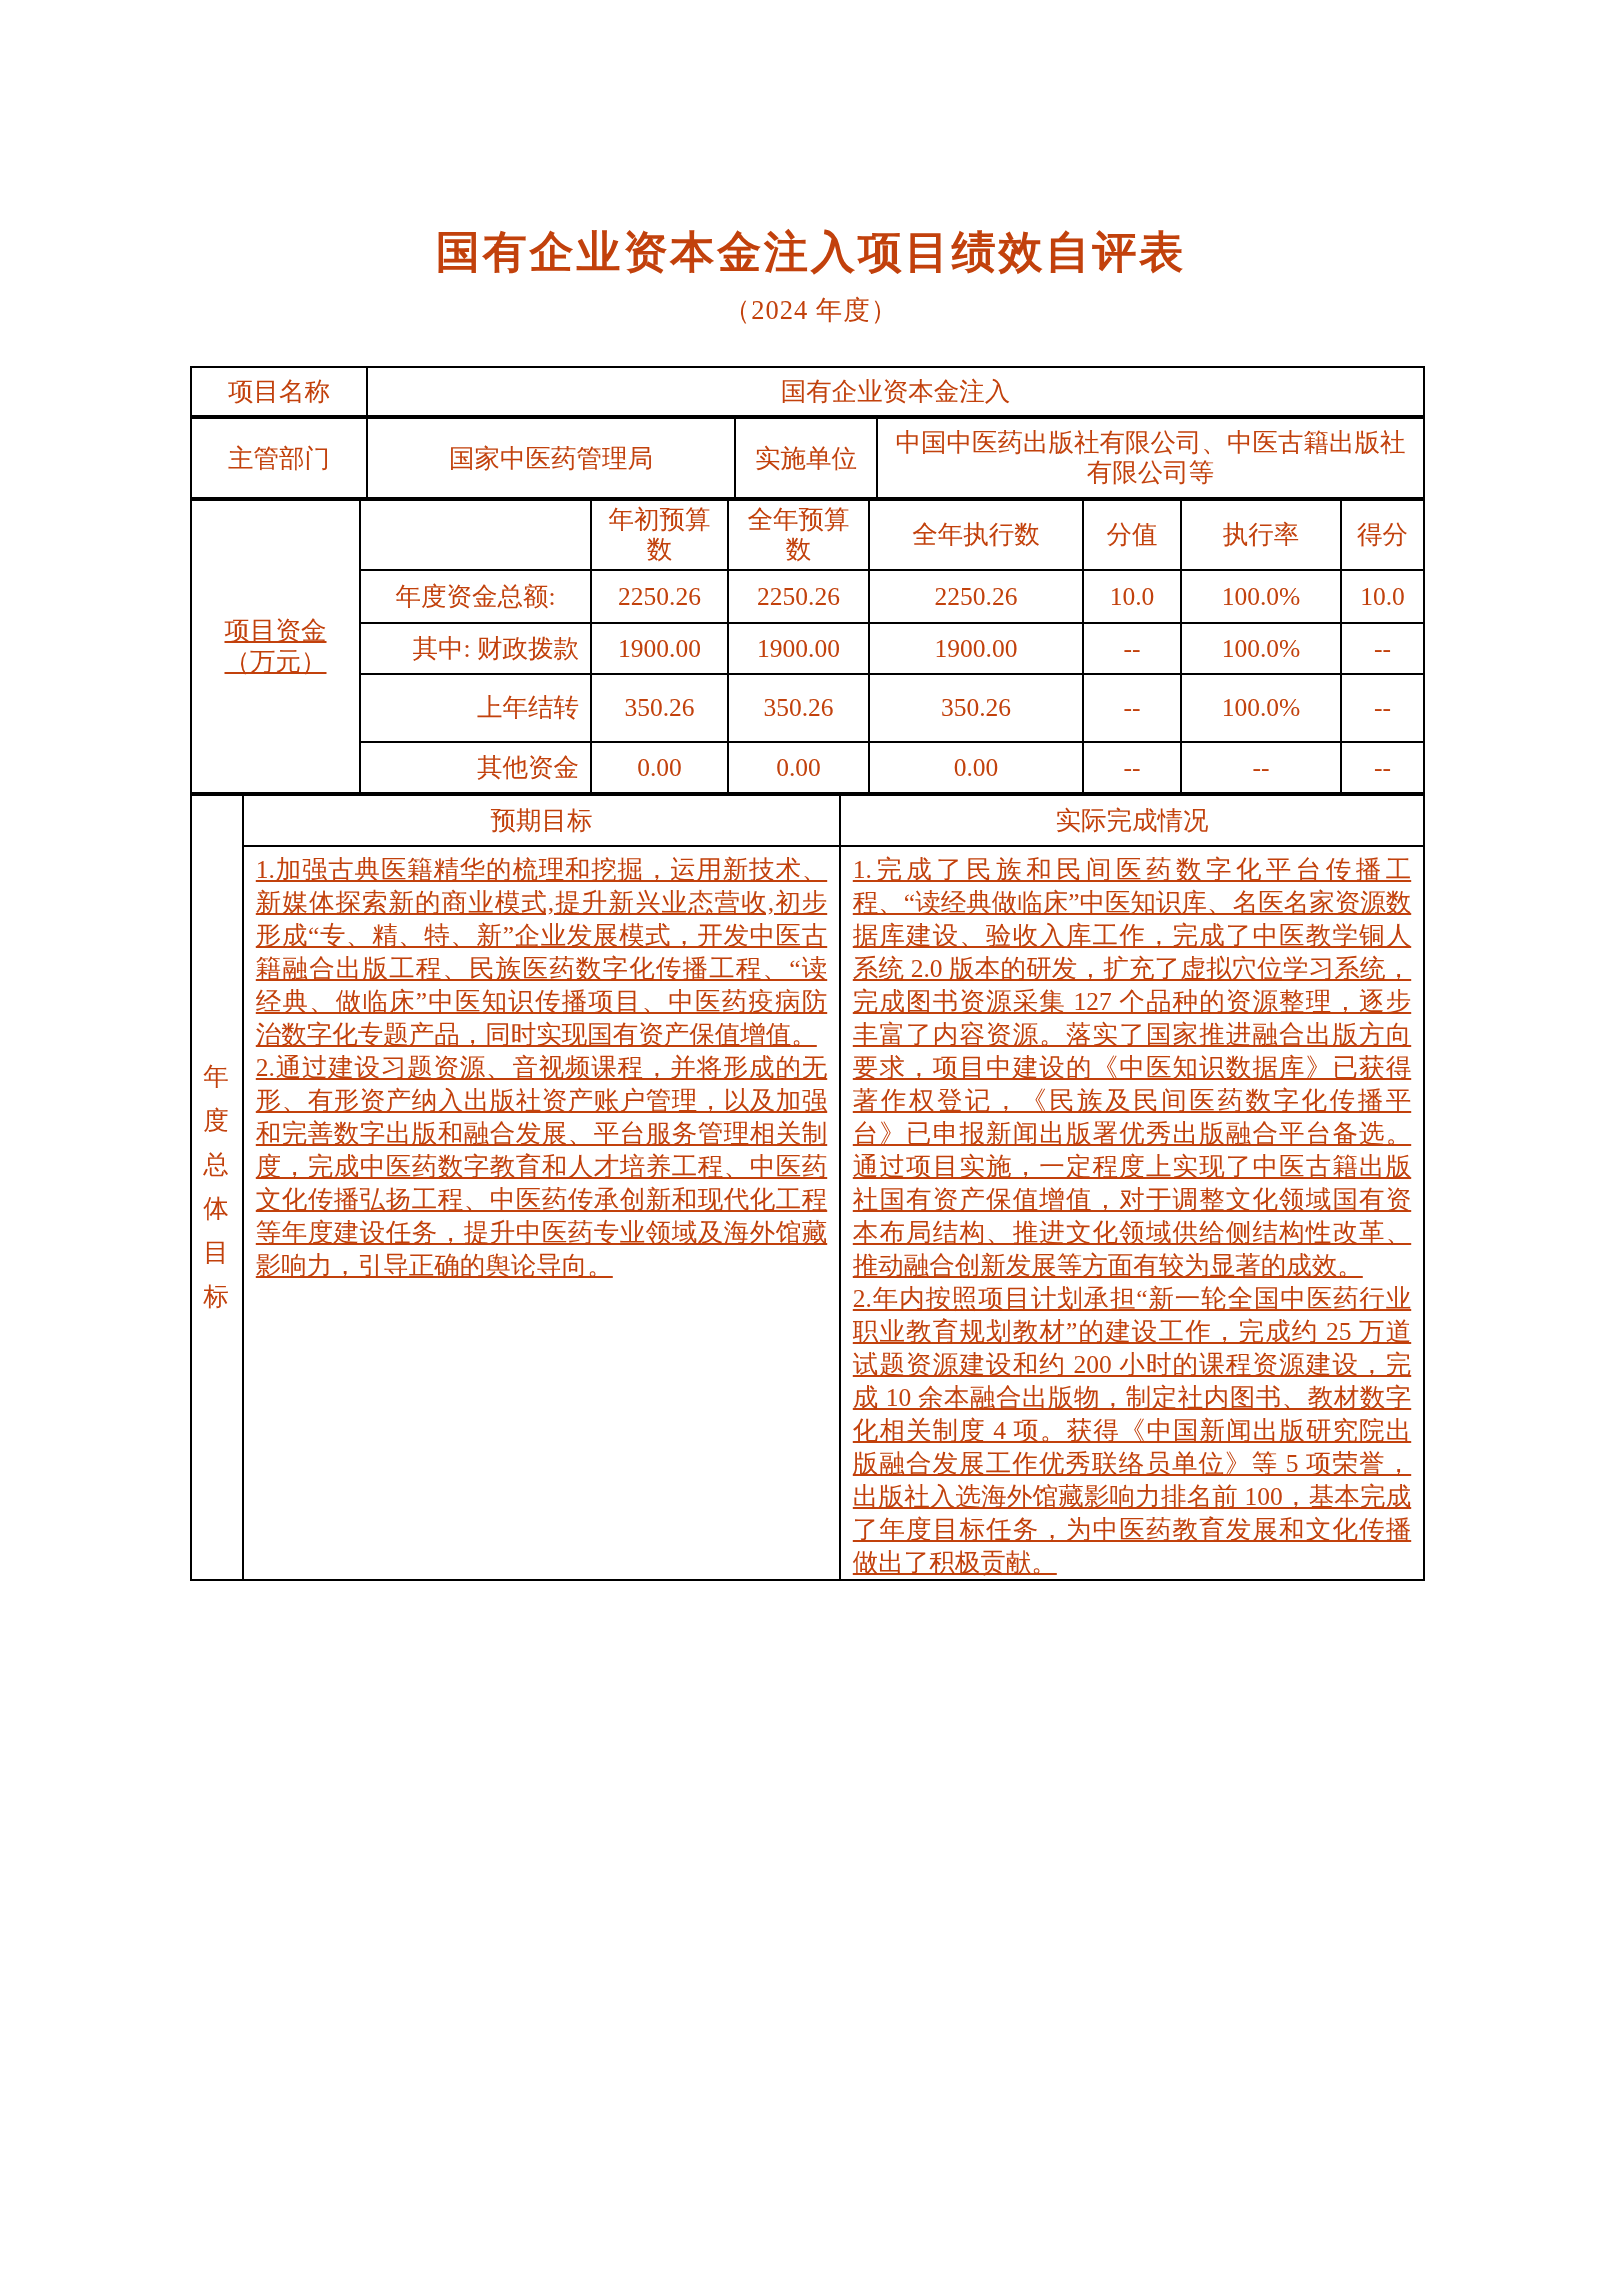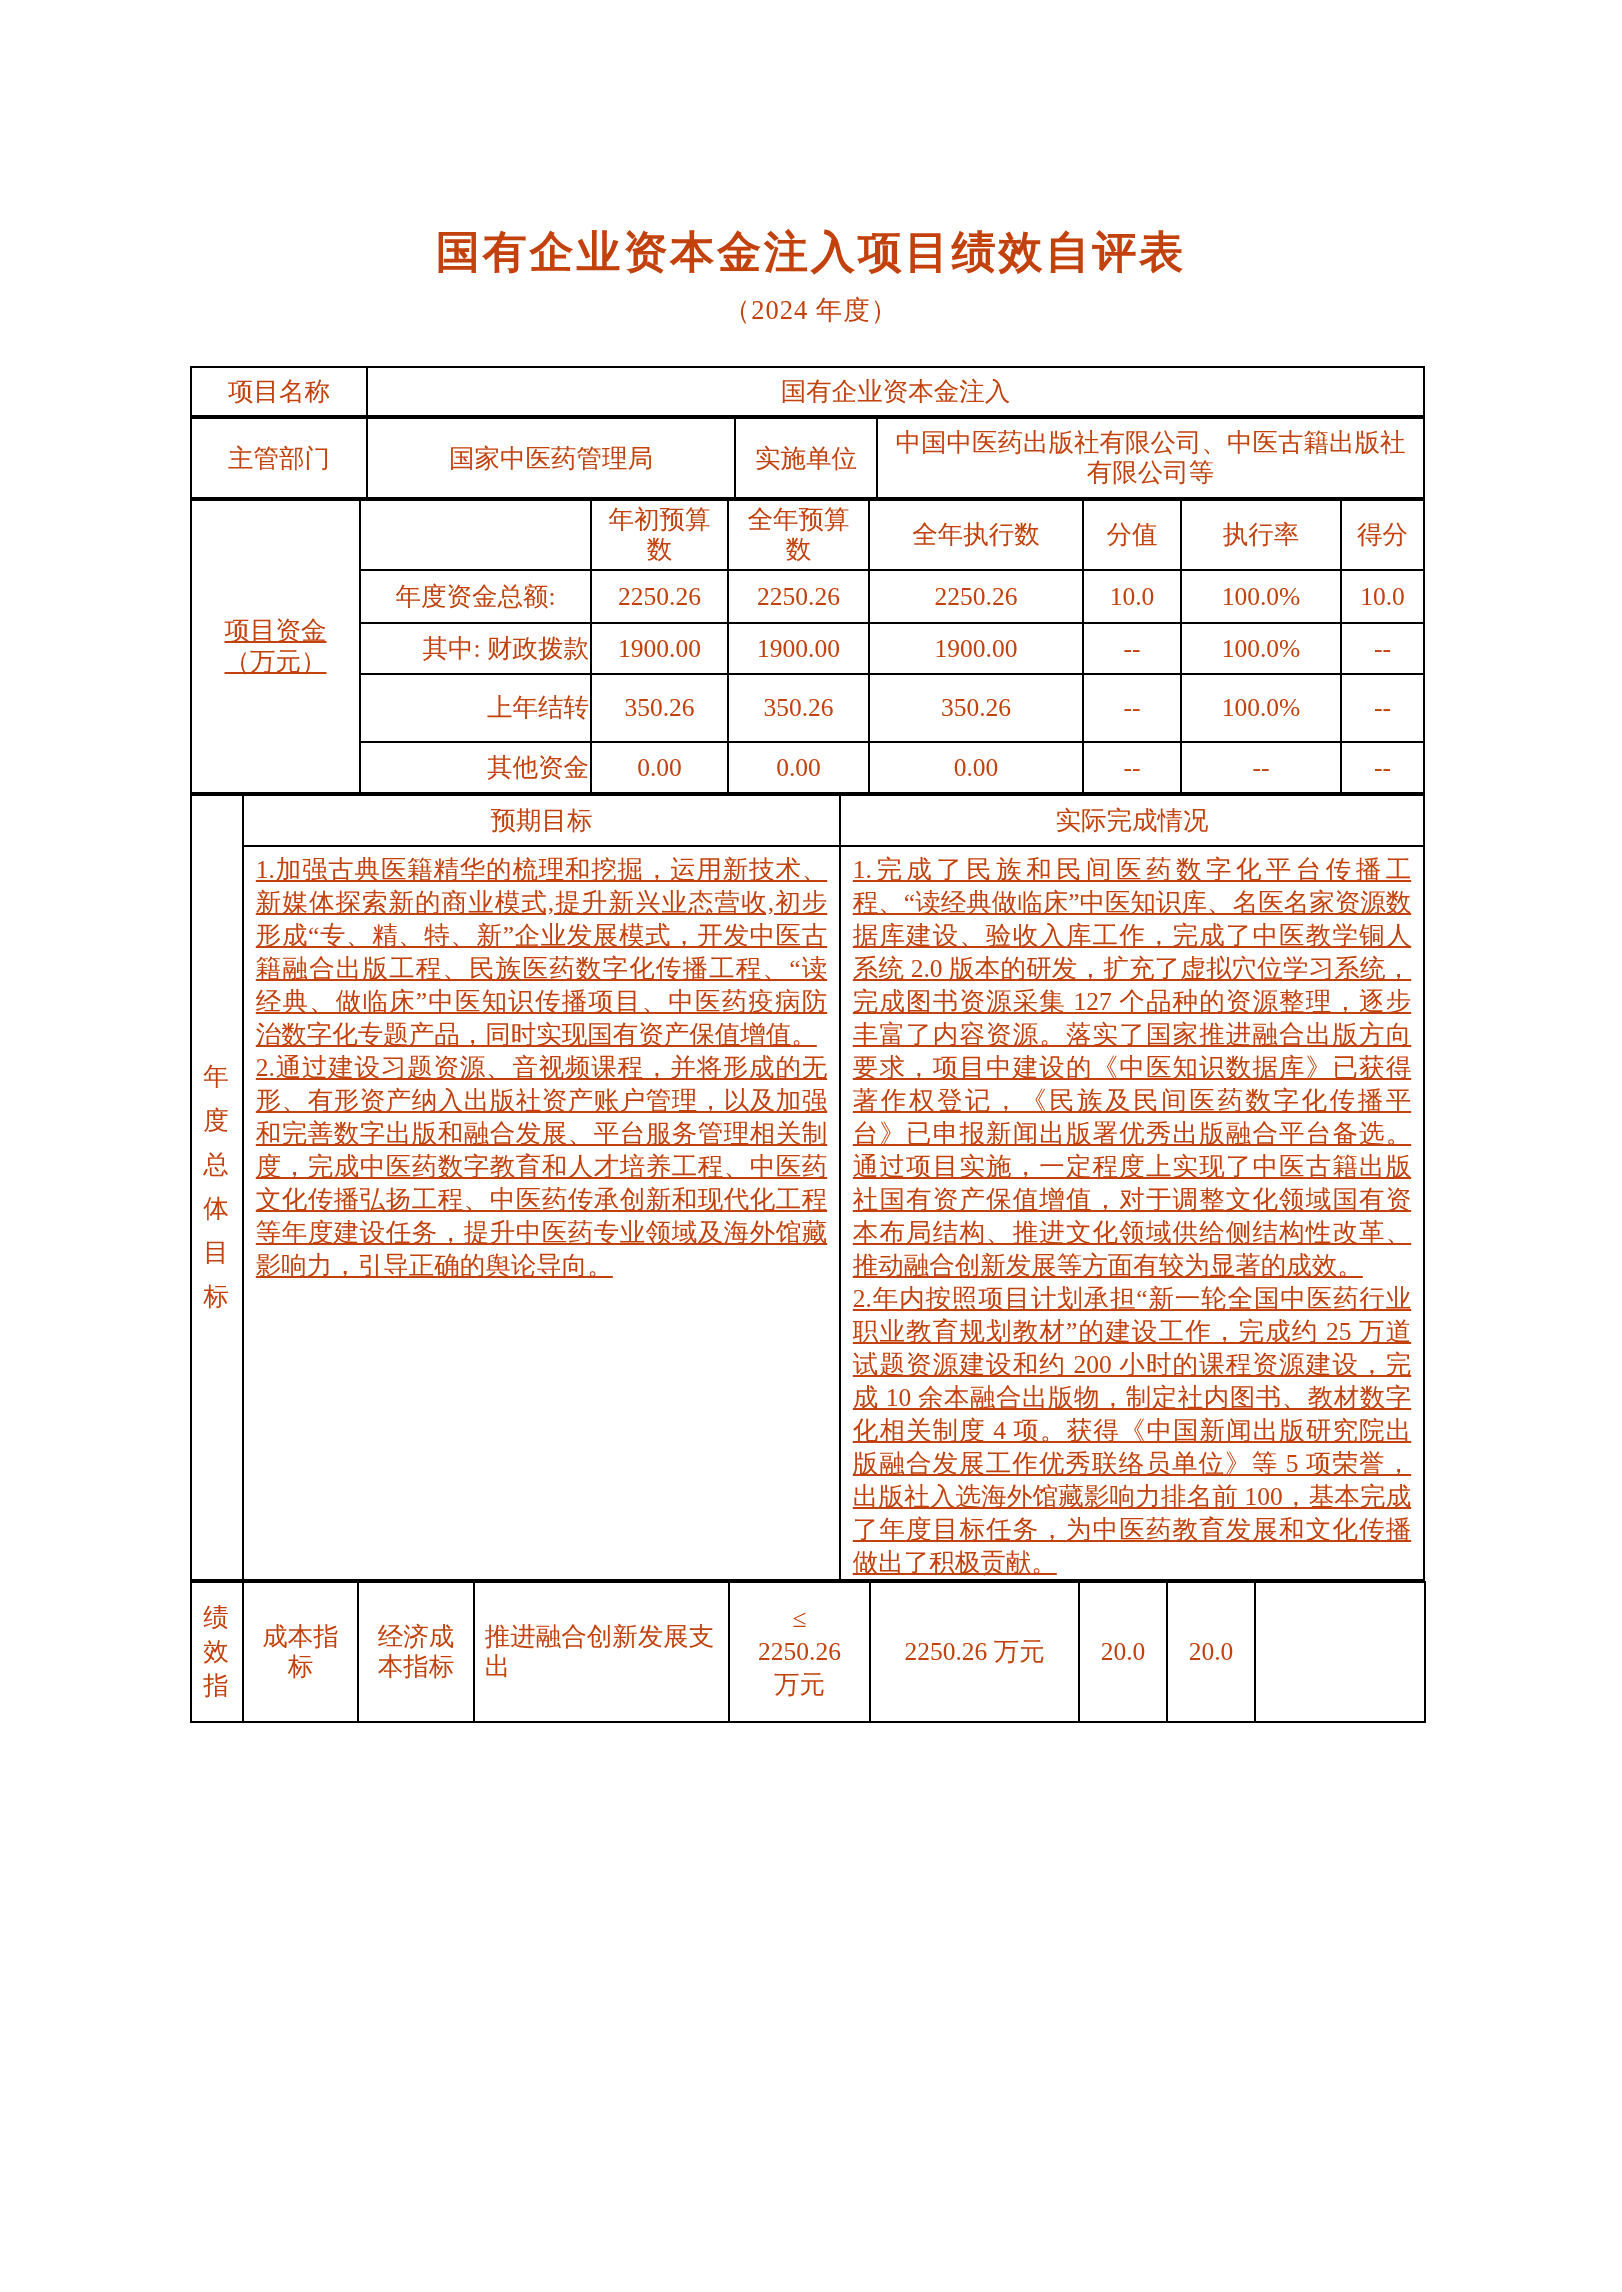--- a/index.html
+++ b/index.html
@@ -24,21 +24,21 @@
   .tablewrap{position:absolute;top:366px;left:190px;width:1233px;}
   table{border-collapse:collapse;table-layout:fixed;width:1233px;}
   td,th{
     border:2px solid #000;
     font-size:25.5px;font-weight:normal;
     text-align:center;vertical-align:middle;
     padding:3.9px 7.8px;line-height:31px;
     overflow:hidden;
   }
   .preline{white-space:pre-line;text-decoration:underline;}
-  .tr{text-align:right;padding-right:1px;}
+  .tr{text-align:right;padding-right:11px;}
   .tl{text-align:left;padding:5.9px 9.8px;}
   .goalcell{
     text-align:justify;vertical-align:top;
     line-height:33px;padding:5.9px 11.8px 0 11.8px;
   }
   .vwrap{width:27.4px;margin:16px auto;word-break:break-all;text-align:left;}
   .vgoal{line-height:44px;}
   .vperf{line-height:34px;}
   .h2l{line-height:30px;}
   .target-cell{white-space:pre-line;line-height:33px;padding:2px 3.9px;}
@@ -179,35 +179,20 @@
           <col style="width:115px">
           <col style="width:116px">
           <col style="width:255px">
         <col style="width:141px">
           <col style="width:209px">
           <col style="width:88px">
           <col style="width:88px">
           <col style="width:170px">
       </colgroup>
       <tbody>
-      <tr style="height:102px">
-        <td style="padding:2px">
-          <div class="vwrap vperf">绩效指</div>
-        </td>
-        <td class="h2l">成本指标</td>
-        <td class="h2l">经济成本指标</td>
-        <td class="tl h2l">推进融合创新发展支出</td>
-        <td class="target-cell">≤
-2250.26
-万元</td>
-        <td>2250.26 万元</td>
-        <td>20.0</td>
-        <td>20.0</td>
-        <td></td>
-      </tr>
     </tbody>
       </table>
 
   </div>
 
 
 </div>
 
 
 </body></html>

